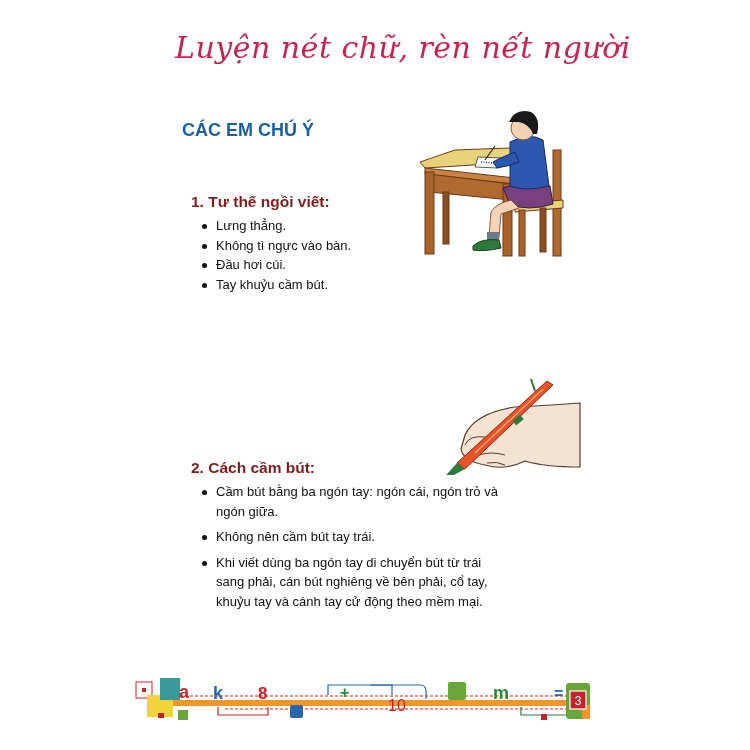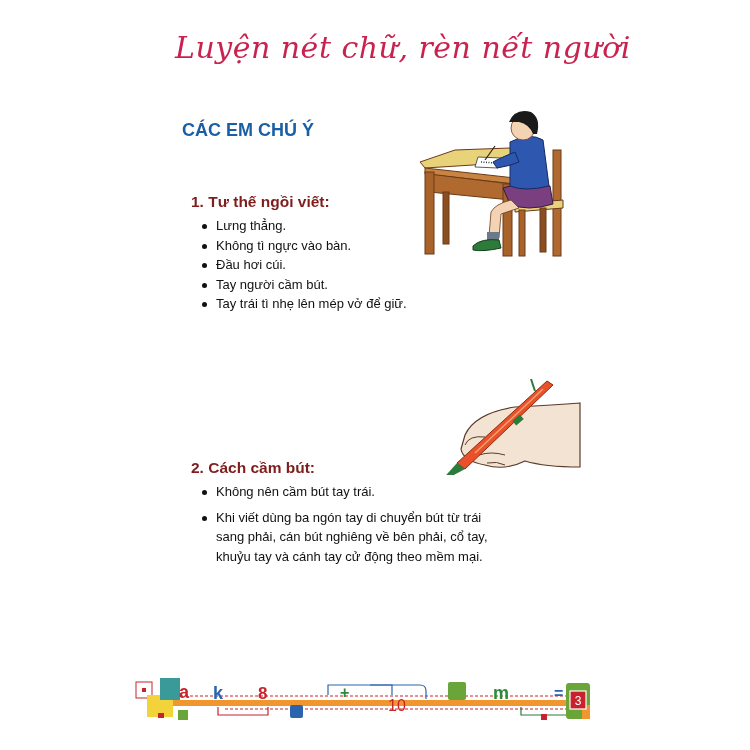--- a/index.html
+++ b/index.html
@@ -22,22 +22,21 @@
 
   <div class="title">Luyện nét chữ, rèn nết người</div>
 
   <div class="heading">CÁC EM CHÚ Ý</div>
 
   <div class="section-title" style="left:191px; top:193px;">1. Tư thế ngồi viết:</div>
   <ul class="list" style="left:200px; top:216px; width:300px;">
     <li>Lưng thẳng.</li>
     <li>Không tì ngực vào bàn.</li>
     <li>Đầu hơi cúi.</li>
-    <li>Tay người cầm bút.</li>
-    <li>Tay trái tì nhẹ lên mép vở để giữ.</li>
+    <li>Tay khuỷu cầm bút.</li>
   </ul>
 
   <svg class="illus" style="left:415px; top:100px;" width="165" height="160" viewBox="0 0 165 160">
 
     <polygon points="5,62 40,50 95,48 100,60 58,65 10,68" fill="#e8d27a" stroke="#6b3a1a" stroke-width="1"></polygon>
     <polygon points="10,68 100,78 100,84 10,74" fill="#c88440" stroke="#6b3a1a" stroke-width="1"></polygon>
 
     <polygon points="14,74 96,84 96,100 14,92" fill="#b06a30" stroke="#6b3a1a" stroke-width="1"></polygon>
     <rect x="10" y="72" width="9" height="82" fill="#a8622a" stroke="#6b3a1a" stroke-width="1"></rect>
     <rect x="88" y="84" width="9" height="72" fill="#a8622a" stroke="#6b3a1a" stroke-width="1"></rect>
@@ -74,20 +73,21 @@
 
     <polygon points="22,88 112,6 118,10 30,94" fill="#e8512a" stroke="#8a2a10" stroke-width="1"></polygon>
     <line x1="40" y1="78" x2="108" y2="14" stroke="#f5a070" stroke-width="1.5"></line>
     <rect x="78" y="42" width="10" height="6" fill="#2d7a3a" transform="rotate(-42 83 45)"></rect>
     <polygon points="22,88 30,94 4,108" fill="#2d7a3a"></polygon>
     <line x1="100" y1="16" x2="96" y2="4" stroke="#2d7a3a" stroke-width="2"></line>
   </svg>
 
   <div class="section-title" style="left:191px; top:459px;">2. Cách cầm bút:</div>
   <ul class="list list2" style="left:200px; top:482px; width:300px;">
+    <li>Cầm bút bằng ba ngón tay: ngón cái, ngón trỏ và ngón giữa.</li>
     <li>Không nên cầm bút tay trái.</li>
     <li>Khi viết dùng ba ngón tay di chuyển bút từ trái sang phải, cán bút nghiêng về bên phải, cổ tay, khuỷu tay và cánh tay cử động theo mềm mại.</li>
   </ul>
 
   <svg class="footer" width="460" height="60" viewBox="0 0 460 60">
 
     <rect x="30" y="35" width="420" height="6" fill="#f0962e"></rect>
     <line x1="35" y1="31" x2="450" y2="31" stroke="#c8232c" stroke-width="1" stroke-dasharray="3,2"></line>
     <line x1="95" y1="44" x2="450" y2="44" stroke="#c8232c" stroke-width="1" stroke-dasharray="3,2"></line>
 

